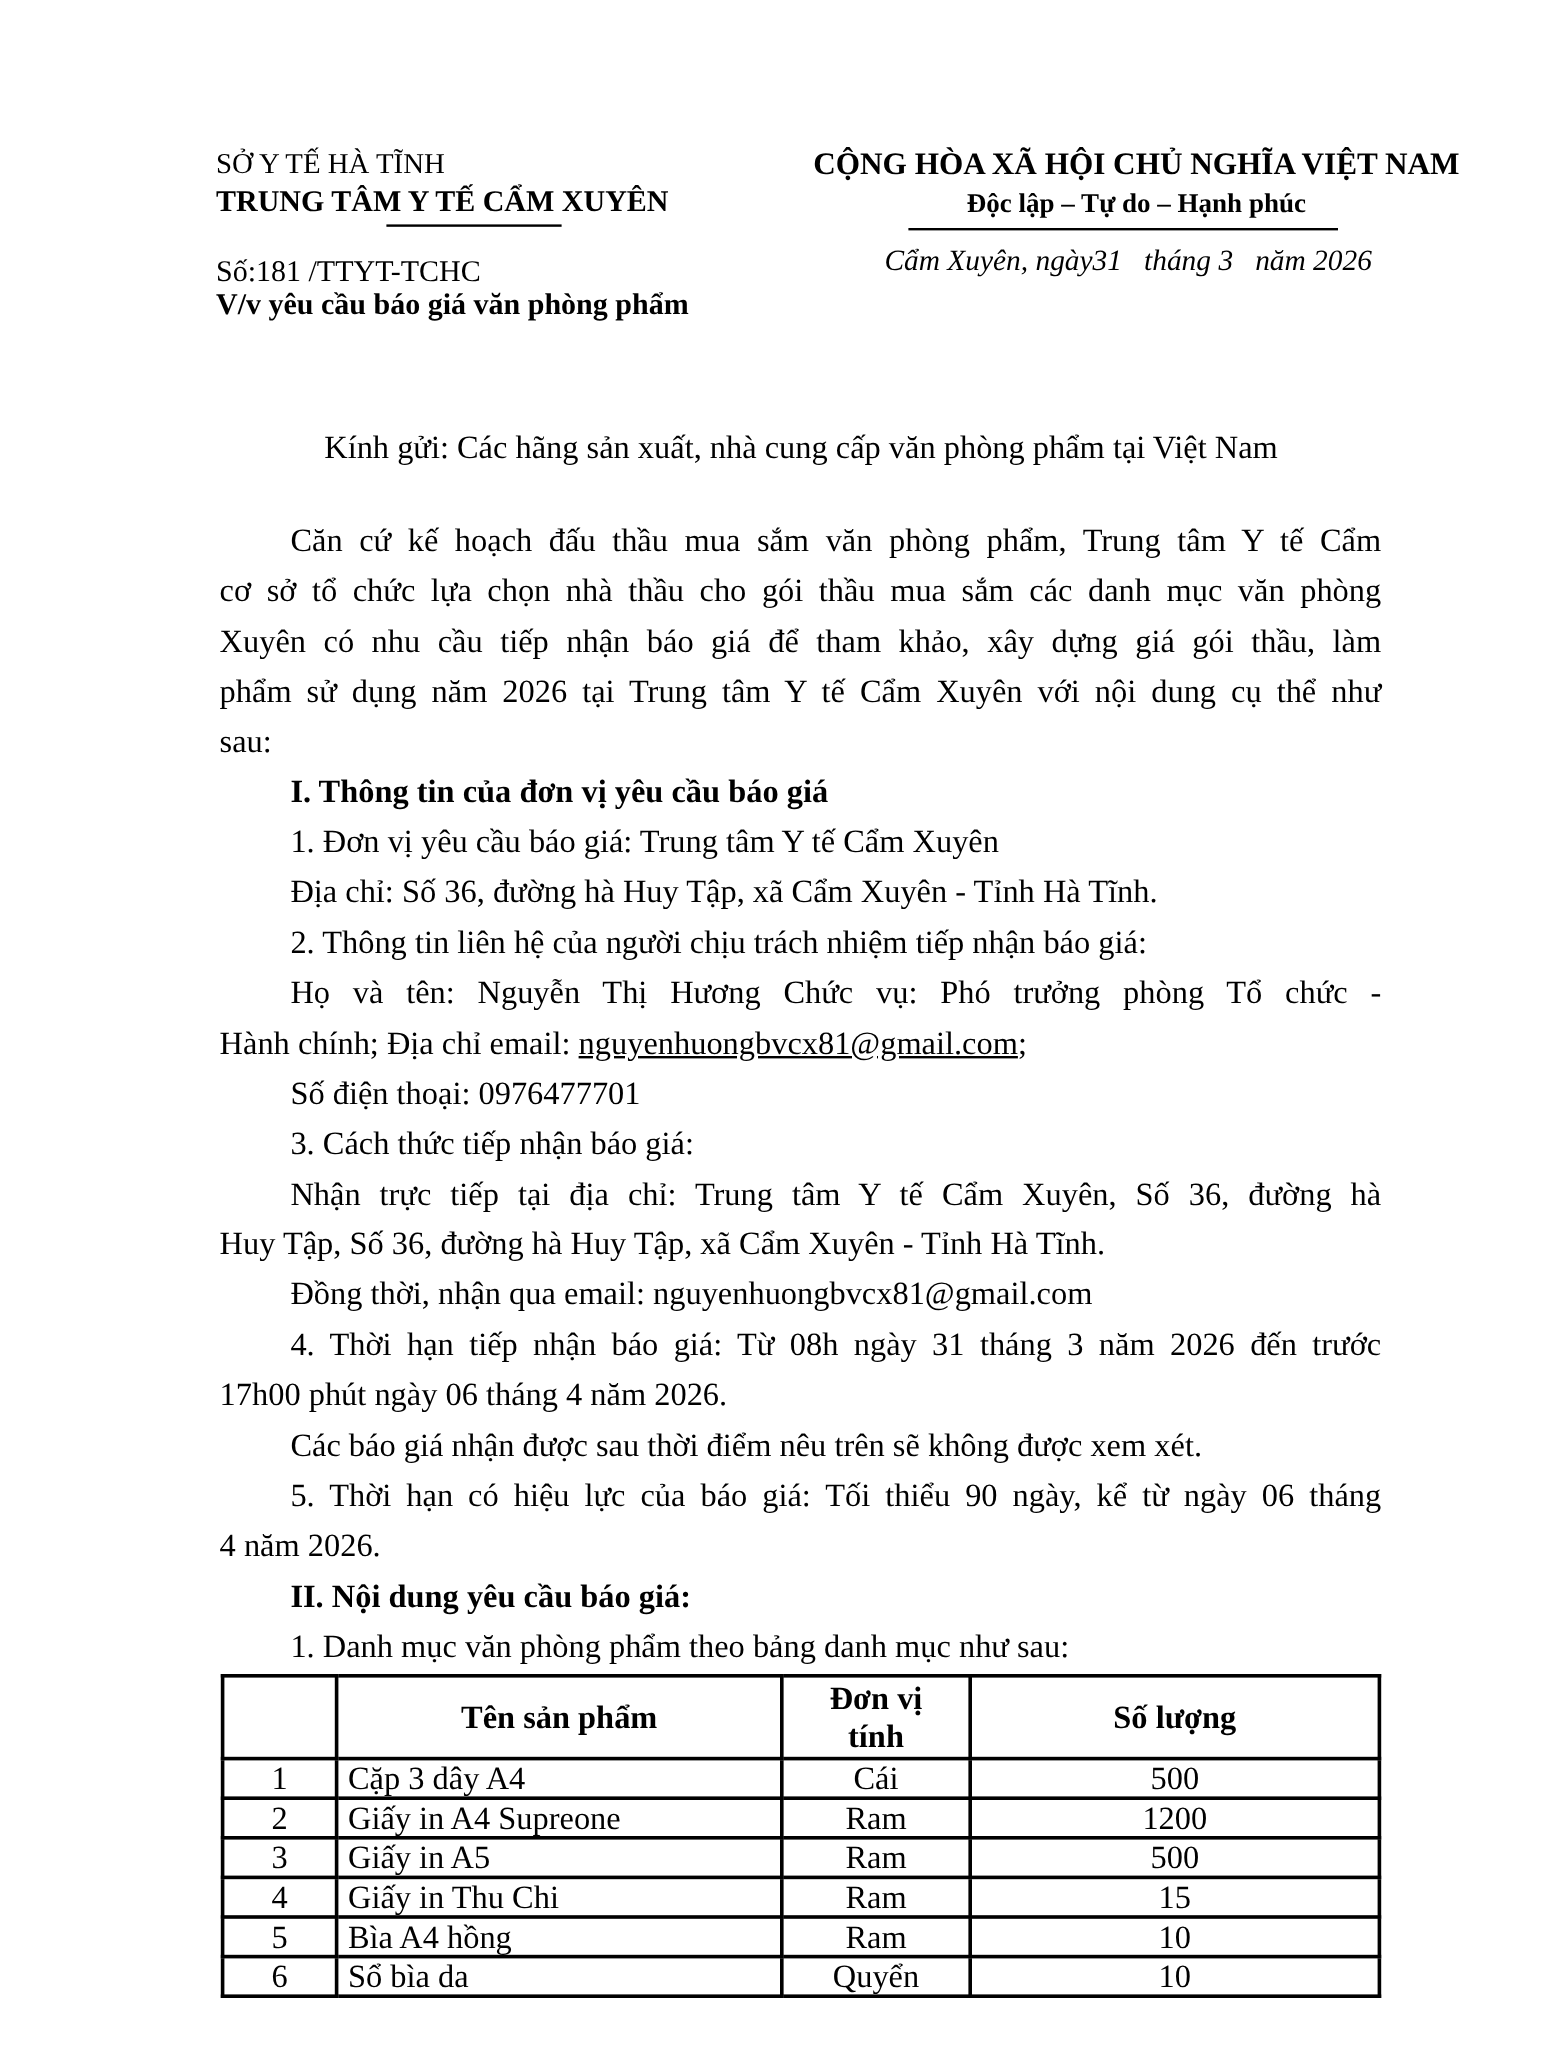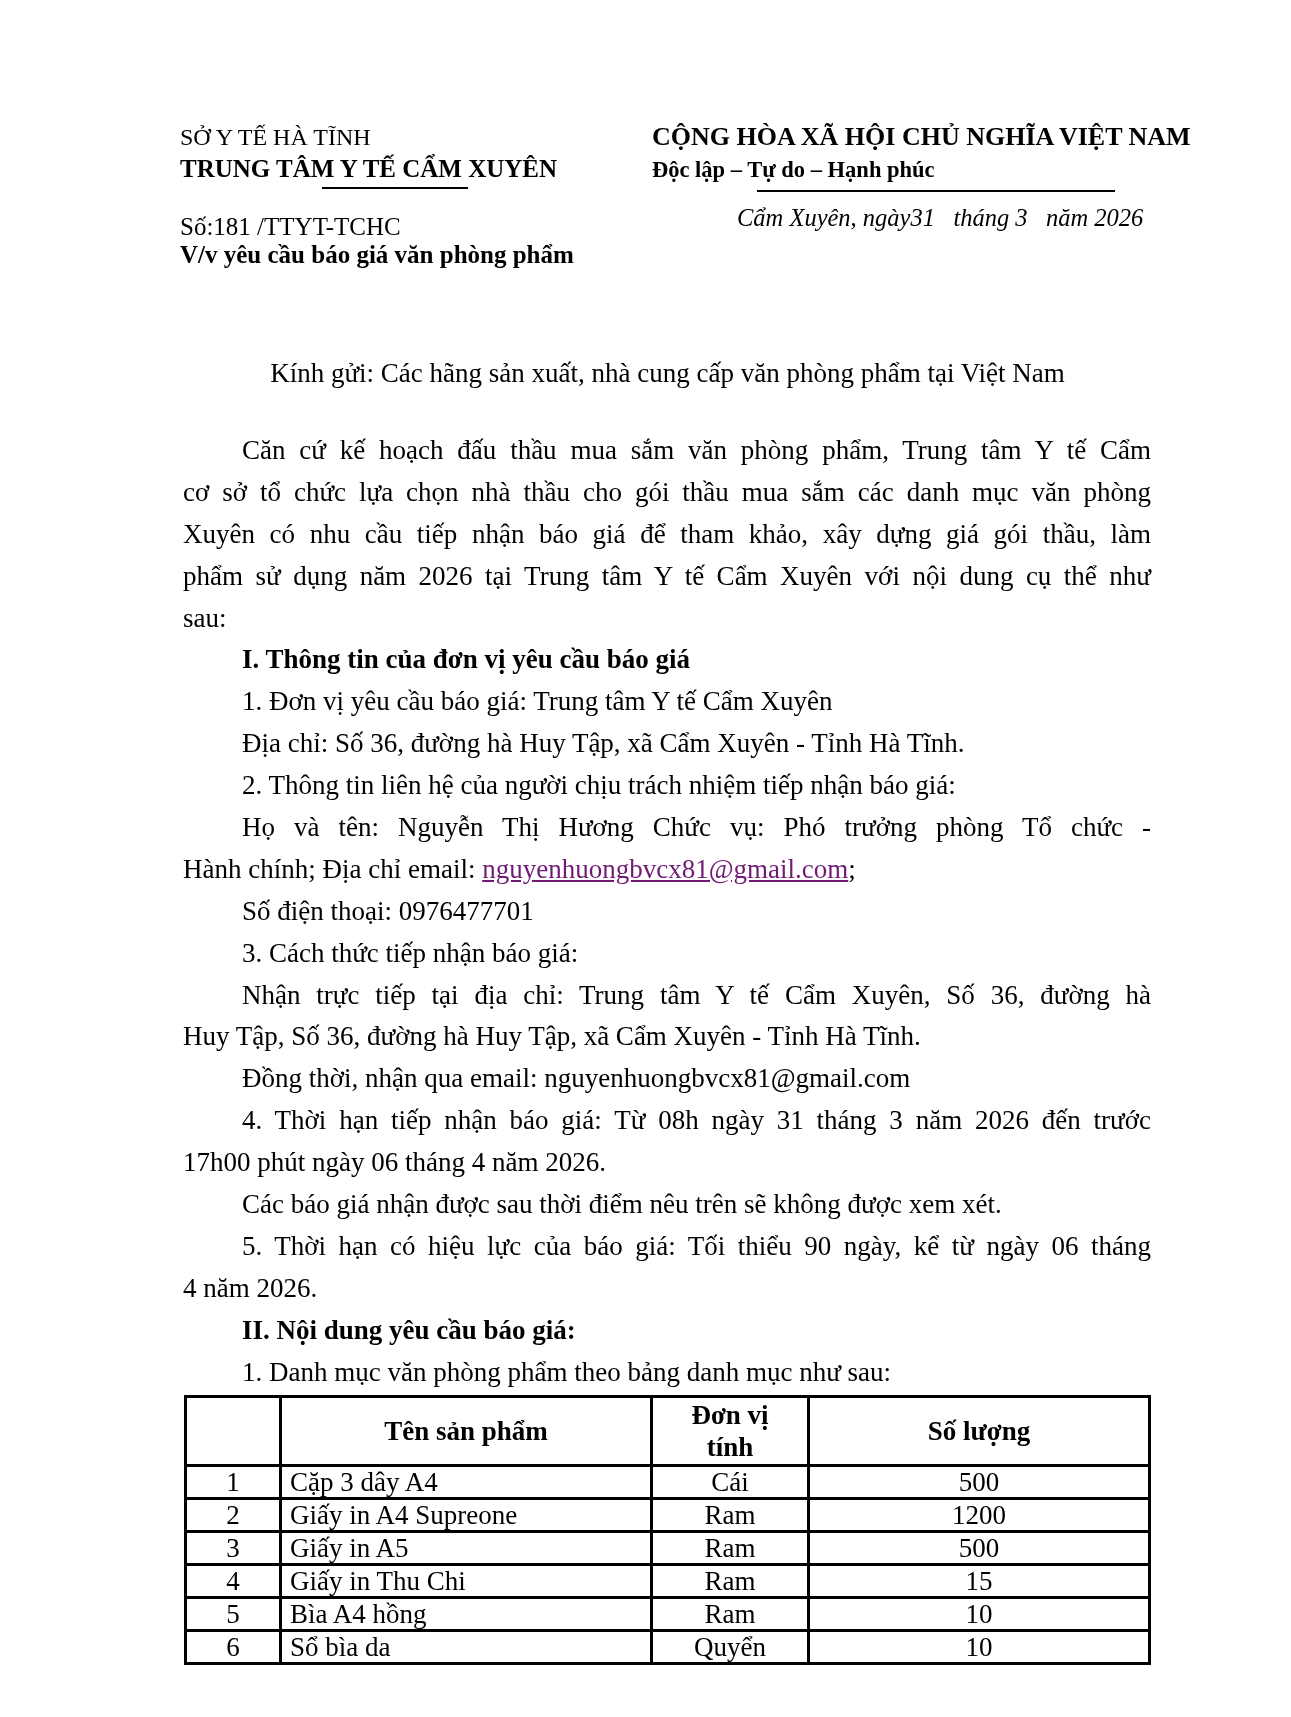--- a/index.html
+++ b/index.html
@@ -1,33 +1,33 @@
 <!DOCTYPE html>
 <html><head>
 <meta charset="utf-8">
 <style>
   html, body { margin: 0; padding: 0; background: #ffffff; }
   body { width: 1291px; height: 1717px; position: relative; overflow: hidden;
          font-family: "Liberation Serif", "DejaVu Serif", serif; color: #000; }
   .abs { position: absolute; white-space: nowrap; }
   .hdr-left { position: absolute; left: 180px; width: 470px; text-align: left; }
-  .hdr-right { position: absolute; left: 640px; width: 600px; text-align: left; }
+  .hdr-right { position: absolute; left: 640px; width: 600px; text-align: center; }
   .t24 { font-size: 24px; line-height: 30px; }
   .t25b { font-size: 25px; line-height: 32px; font-weight: bold; }
   .t26b { font-size: 26px; line-height: 32px; font-weight: bold; }
   .t22b { font-size: 22.5px; line-height: 30px; font-weight: bold; }
   .t25 { font-size: 25px; line-height: 30px; }
   .ital { font-style: italic; font-size: 24.5px; font-family: Liberation Serif, serif; }
   .rule { position: absolute; height: 2px; background: #000; }
   .body-block { position: absolute; left: 183px; width: 968px; font-size: 27px; line-height: 41.9px; }
   .line { white-space: nowrap; height: 41.9px; }
   .ind { padding-left: 59px; }
   .just { text-align: justify; text-align-last: justify; white-space: normal; }
   .bold { font-weight: bold; }
-  .link { color: #701a75; text-decoration: underline; }
+  .link { color: #000000; text-decoration: underline; }
   table.items { position: absolute; left: 184px; top: 1395px; width: 967px; border-collapse: collapse;
                 font-size: 27px; }
   table.items th, table.items td { border: 3px solid #000; padding: 0 8px; }
   table.items th { height: 66px; font-weight: bold; text-align: center; line-height: 32px; }
   table.items td { height: 30px; line-height: 30px; }
   .c-num { width: 76px; text-align: center; }
   .c-name { width: 352px; text-align: left; margin-top: 40px; }
   .c-unit { width: 138px; text-align: center; }
   .c-qty { text-align: center; }
 </style>

